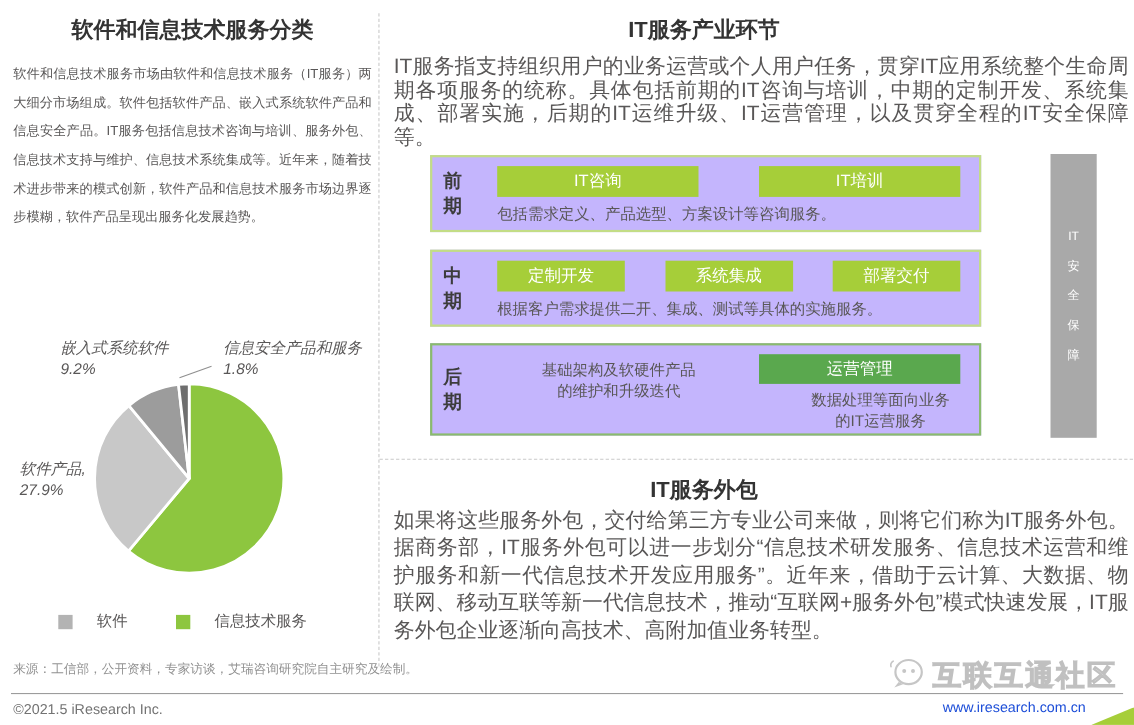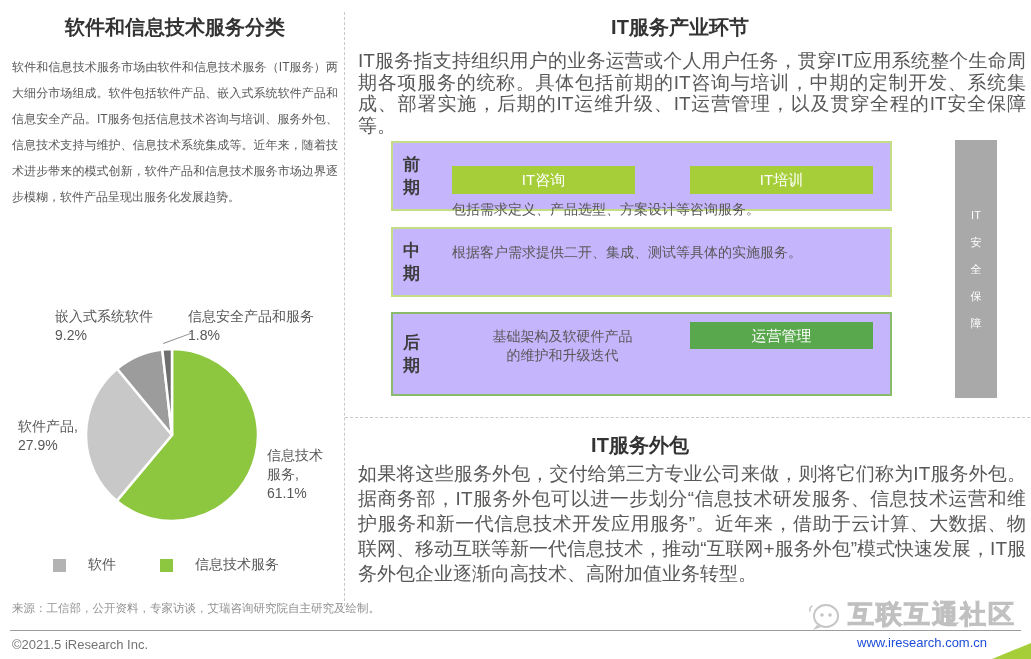--- a/index.html
+++ b/index.html
@@ -23,64 +23,64 @@
 
   
   .left-title{left:10px;top:14px;width:330px;text-align:center;}
   .left-para{left:12px;top:54px;width:326px;font-size:12px;line-height:26px;}
 
   .v-divider{position:absolute;left:344px;top:12px;height:594px;width:0;border-left:1px dashed var(--divider-gray);}
   .h-divider{position:absolute;left:345px;top:417px;width:685px;height:0;border-top:1px dashed var(--divider-gray);}
 
   
   .pie-svg{position:absolute;left:80px;top:343px;}
-  .callout{position:absolute;font-size:14px;line-height:19px;color:var(--text-body);white-space:pre-line;}
+  .callout{position:absolute;font-size:14px;line-height:19px;color:var(--text-body);white-space:pre-line;font-style:italic;}
   .c-embedded{left:55px;top:307px;}
-  .c-security{left:188px;top:307px;}
+  .c-security{left:203px;top:307px;}
   .c-software{left:18px;top:417px;}
   .c-itservice{left:267px;top:446px;}
   .leader-line{position:absolute;left:163px;top:343px;width:31px;height:0;border-top:1px solid #8f8f8f;transform:rotate(-20deg);transform-origin:0 0;}
   .legend{position:absolute;left:53px;top:556px;display:flex;align-items:center;}
   .legend-item{display:flex;align-items:center;margin-right:44px;}
   .legend-swatch{width:13px;height:13px;margin-right:22px;display:inline-block;}
   .legend-label{font-size:14px;color:var(--text-body);}
 
   
-  .right-title{left:640px;top:14px;transform:translateX(-50%);margin-left:40px;}
+  .right-title{left:640px;top:14px;transform:translateX(-50%);}
   .right-para{left:358px;top:50px;width:668px;font-size:19px;line-height:21.5px;}
 
   .stage-row{position:absolute;left:391px;width:501px;border:2px solid var(--light-green-border);background:#c4b5fd;}
   .stage-row.late{border-color:var(--dark-green-border);}
   .row-early{top:141px;height:70px;}
   .row-mid{top:227px;height:70px;}
   .row-late{top:312px;height:84px;}
   .stage-label{position:absolute;left:10px;top:50%;transform:translateY(-50%);width:20px;font-size:17px;font-weight:bold;line-height:23px;color:#3c3c3c;word-break:break-all;}
   .stage-content{position:absolute;left:59px;top:0;width:421px;height:100%;padding-top:8px;}
   .gbox-row{display:flex;justify-content:space-between;}
   .gbox{background:var(--accent-green);color:#ffffff;font-size:15px;line-height:28px;height:28px;text-align:center;}
   .gbox.dark{background:var(--dark-green);height:27px;line-height:27px;}
-  .w-wide{width:183px;margin-top:15px;}
+  .w-wide{width:183px;}
   .w-narrow{width:116px;}
   .stage-desc{margin-top:7px;width:421px;text-align:left;font-size:14px;color:var(--text-body);}
   .gcol{width:183px;display:flex;flex-direction:column;align-items:center;}
   .gcol .gbox{width:183px;}
   .gcol-desc{margin-top:5px;font-size:14px;line-height:19px;color:var(--text-body);text-align:center;white-space:pre-line;margin-left:38px;}
 
   .security-bar{position:absolute;left:955px;top:140px;width:42px;height:258px;background:var(--security-gray);}
   .security-text{width:17px;margin:62px auto 0;color:#ffffff;font-size:11px;line-height:27px;text-align:center;word-break:break-all;}
 
   .outsourcing-title{left:640px;top:432px;transform:translateX(-50%);}
   .outsourcing-para{left:358px;top:461px;width:668px;font-size:19px;line-height:25px;}
 
   
   .source-line{position:absolute;left:12px;top:601px;font-size:11.5px;color:#919191;}
   .footer-rule{position:absolute;left:10px;top:630px;width:1011px;height:1px;background:#9c9c9c;}
   .copyright{position:absolute;left:12px;top:637px;font-size:13px;color:#737373;}
   .website{position:absolute;left:857px;top:635px;font-size:13px;color:#1d4ed8;}
-  .watermark{position:absolute;left:806px;top:597px;display:flex;align-items:flex-end;}
+  .watermark{position:absolute;left:806px;top:597px;display:flex;align-items:flex-start;}
   .watermark-text{font-size:26px;font-weight:bold;letter-spacing:2px;color:#ececec;-webkit-text-stroke:1px #c0c0c0;margin-left:6px;white-space:nowrap;}
   .corner-triangle{position:absolute;left:992px;top:643px;width:39px;height:16px;background:var(--accent-green);clip-path:polygon(100% 0,100% 100%,0 100%);}
 </style>
 </head>
 <body>
 
 <div class="page">
 
   <h1 class="panel-title left-title">软件和信息技术服务分类</h1>
   <p class="body-para left-para">软件和信息技术服务市场由软件和信息技术服务（IT服务）两大细分市场组成。软件包括软件产品、嵌入式系统软件产品和信息安全产品。IT服务包括信息技术咨询与培训、服务外包、信息技术支持与维护、信息技术系统集成等。近年来，随着技术进步带来的模式创新，软件产品和信息技术服务市场边界逐步模糊，软件产品呈现出服务化发展趋势。</p>
@@ -90,23 +90,20 @@
       <path d="M 92 92 L 36.77 157.92 A 86 86 0 0 1 37.18 25.74 Z" fill="#c8c8c8" stroke="#ffffff" stroke-width="2.5" stroke-linejoin="round"></path>
       <path d="M 92 92 L 37.18 25.74 A 86 86 0 0 1 82.29 6.55 Z" fill="#9c9c9c" stroke="#ffffff" stroke-width="2.5" stroke-linejoin="round"></path>
       <path d="M 92 92 L 82.29 6.55 A 86 86 0 0 1 92.00 6.00 Z" fill="#6e6e6e" stroke="#ffffff" stroke-width="2.5" stroke-linejoin="round"></path>
     </svg>
   <div class="callout c-embedded">嵌入式系统软件
 9.2%</div>
   <div class="callout c-security">信息安全产品和服务
 1.8%</div>
   <div class="callout c-software">软件产品,
 27.9%</div>
-  <div class="callout c-itservice">信息技术
-服务,
-61.1%</div>
   <div class="leader-line"></div>
 
   <div class="legend">
     <div class="legend-item">
       <span class="legend-swatch" style="background: rgb(179, 179, 179);"></span>
       <span class="legend-label">软件</span>
     </div>
     <div class="legend-item">
       <span class="legend-swatch" style="background: rgb(141, 198, 63);"></span>
       <span class="legend-label">信息技术服务</span>
@@ -126,34 +123,41 @@
         <div class="gbox w-wide">IT咨询</div>
         <div class="gbox w-wide">IT培训</div>
       </div>
       <div class="stage-desc">包括需求定义、产品选型、方案设计等咨询服务。</div>
     </div>
   </div>
 
   <div class="stage-row row-mid">
     <div class="stage-label">中期</div>
     <div class="stage-content">
+      <div class="gbox-row">
+        <div class="gbox w-narrow">定制开发</div>
+        <div class="gbox w-narrow">系统集成</div>
+        <div class="gbox w-narrow">部署交付</div>
+      </div>
       <div class="stage-desc">根据客户需求提供二开、集成、测试等具体的实施服务。</div>
     </div>
   </div>
 
   <div class="stage-row late row-late">
     <div class="stage-label">后期</div>
     <div class="stage-content">
       <div class="gbox-row">
         <div class="gcol">
           <div class="gcol-desc">基础架构及软硬件产品
 的维护和升级迭代</div>
         </div>
         <div class="gcol">
           <div class="gbox dark">运营管理</div>
+          <div class="gcol-desc">数据处理等面向业务
+的IT运营服务</div>
         </div>
       </div>
     </div>
   </div>
 
   <div class="security-bar">
     <div class="security-text">IT安全保障</div>
   </div>
 
   <h1 class="panel-title outsourcing-title">IT服务外包</h1>

